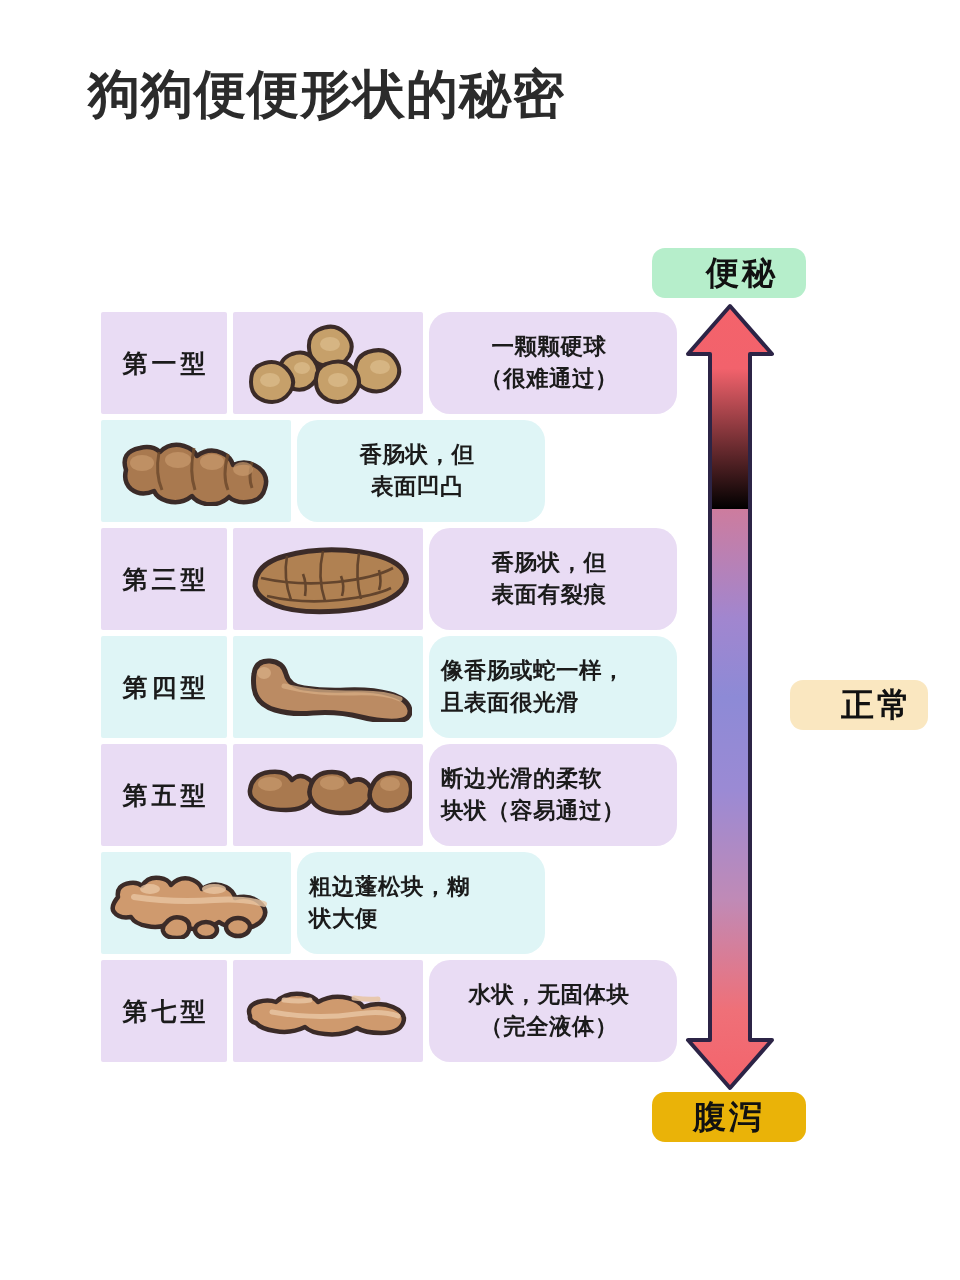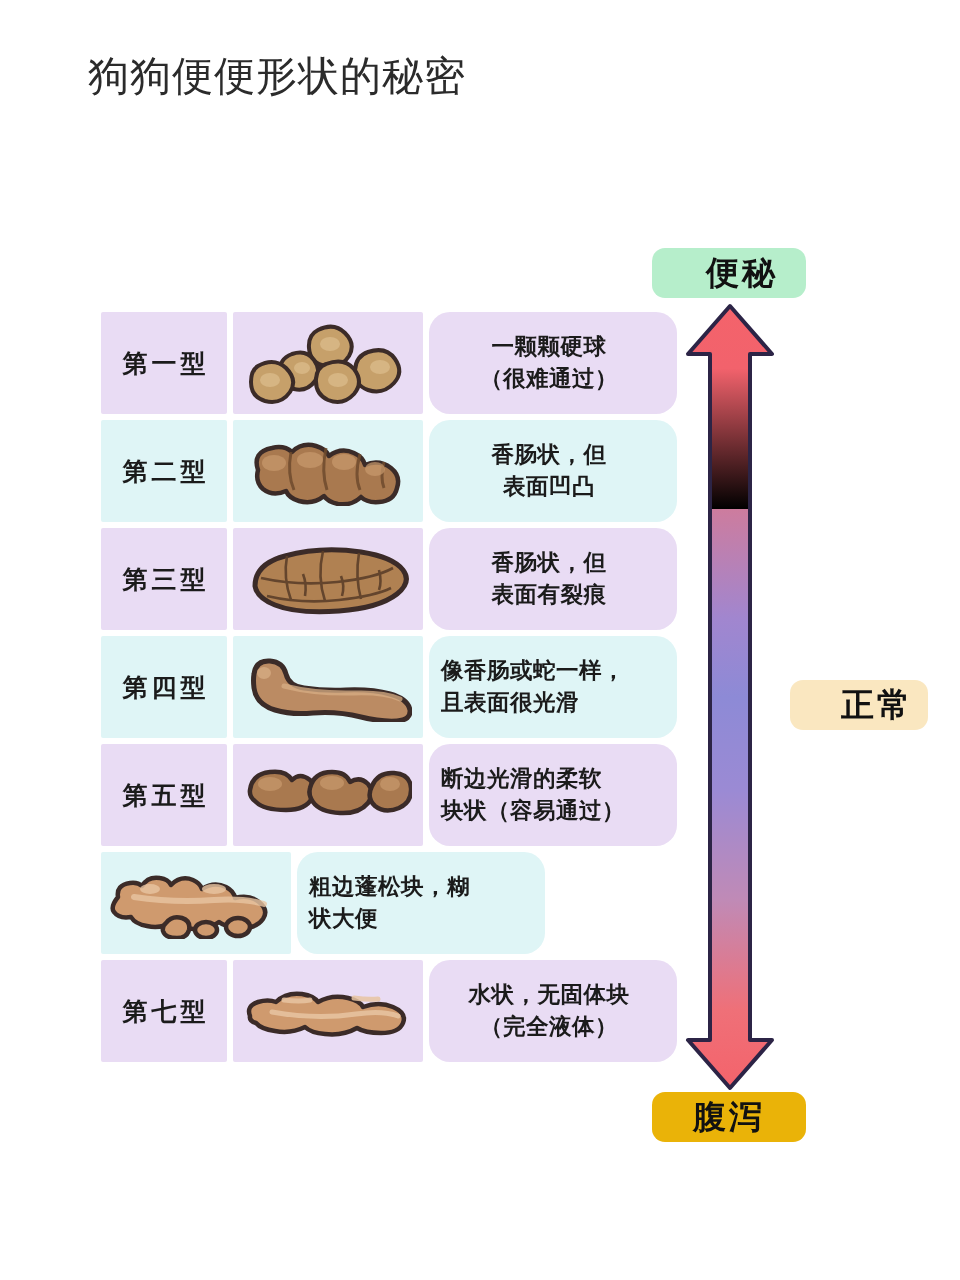--- a/index.html
+++ b/index.html
@@ -17,23 +17,23 @@
     position: relative;
     width: 960px;
     height: 1280px;
     background: #ffffff;
   }
 
   
   #page-title {
     position: absolute;
     left: 88px;
-    top: 49px;
-    font-size: 41px;
-    font-weight: 400;
+    top: 60px;
+    font-size: 52px;
+    font-weight: 700;
     letter-spacing: 1px;
     color: #2b2b2b;
     white-space: nowrap;
   }
 
   
   #stool-table {
     position: absolute;
     left: 101px;
     top: 312px;
@@ -175,23 +175,20 @@
             </g>
           </svg>
         </div>
       </div>
       <div class="cell cell-desc">
         <span class="desc-label desc-center">一颗颗硬球<br>（很难通过）</span>
       </div>
     </div>
 
     <div class="stool-row row-b">
-      <div class="cell cell-type">
-        <span class="type-label">第二型</span>
-      </div>
       <div class="cell cell-figure">
         <div class="figure-wrap">
           <svg width="168" height="70" viewBox="0 0 168 70">
             <path d="M14 34 q-6-18 14-22 q12-3 20 4 q10-10 24-6 q10 3 13 10 q12-9 25-3 q9 4 11 12 q14-6 26 3 q10 8 6 20 q-3 13-18 14 q-12 1-18-5 q-9 9-23 7 q-10-2-14-8 q-11 9-25 5 q-10-3-13-10 q-13 6-23-2 q-8-7-5-19z" fill="#a9794f" stroke="#3b2b28" stroke-width="4.5" stroke-linejoin="round"></path>
             <g stroke="#6f4b2d" stroke-width="3" fill="none" opacity="0.85">
               <path d="M47 16 q-4 22 3 38"></path>
               <path d="M82 12 q-5 24 1 42"></path>
               <path d="M116 18 q-6 22 0 36"></path>
               <path d="M140 26 q-4 16 0 26"></path>
             </g>

